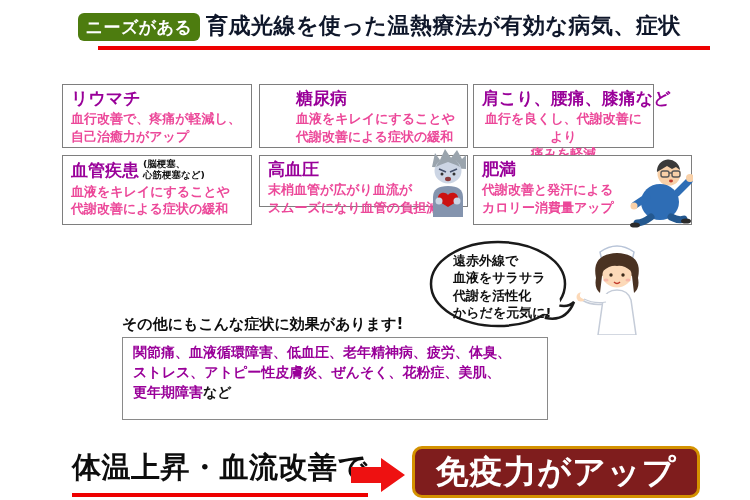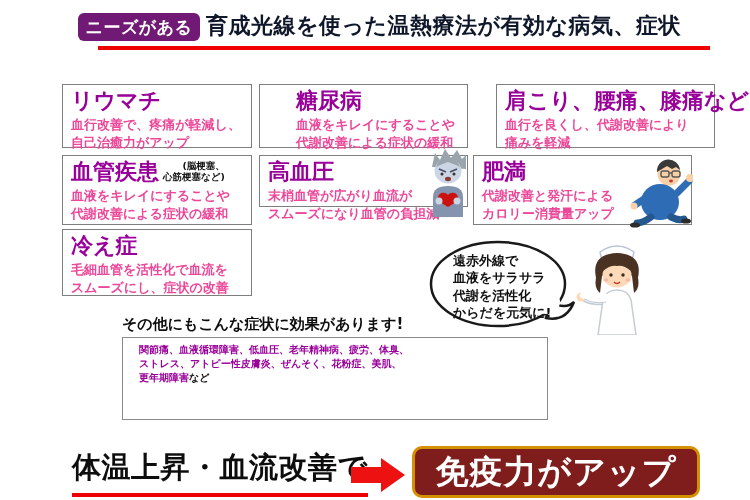--- a/index.html
+++ b/index.html
@@ -1,45 +1,45 @@
 <!DOCTYPE html>
 <html><head>
 <meta charset="utf-8">
 <style>
   * { margin:0; padding:0; box-sizing:border-box; }
   body { background:#ffffff; font-family:"DejaVu Sans","Liberation Sans",sans-serif; }
   #stage { position:relative; width:750px; height:500px; background:#ffffff; overflow:hidden; }
 
   
   .badge { position:absolute; left:78px; top:13px; width:122px; height:28px;
-           background:#701a75; border-radius:6px; color:#ffffff; font-size:17px; font-weight:700;
+           background:#4d7c0f; border-radius:6px; color:#ffffff; font-size:17px; font-weight:700;
            display:flex; align-items:center; justify-content:center; letter-spacing:0.5px; }
   .main-title { position:absolute; left:206px; top:11px; font-size:22px; font-weight:800;
                 color:#0f172a; letter-spacing:0.5px; white-space:nowrap; }
   .title-underline { position:absolute; left:98px; top:46px; width:612px; height:4px; background:#ee0000; }
 
   
   .card { position:absolute; background:#ffffff; border:1.5px solid #7e7e7e; padding:3px 8px; z-index:1; }
-  .card-title { color:#990099; font-size:22px; font-weight:800; line-height:1.2; white-space:nowrap; }
+  .card-title { color:#990099; font-size:17px; font-weight:800; line-height:1.2; white-space:nowrap; }
   .card-subtitle { display:inline-block; vertical-align:middle; margin-left:4px; color:#111111;
-                   font-size:9.5px; font-weight:800; line-height:1.15; white-space:pre-line;text-align:right; }
+                   font-size:9.5px; font-weight:800; line-height:1.15; white-space:pre-line; }
   .card-body { margin-top:2px; color:#ec4899; font-size:13px; font-weight:600; line-height:1.34; white-space:pre-line; }
 
   .illus { position:absolute; z-index:2; }
 
   
   .bubble-svg { position:absolute; left:428px; top:240px; width:152px; height:92px; z-index:1; }
   .bubble-text { position:absolute; left:453px; top:252px; z-index:2; font-size:13px; font-weight:700;
                  color:#111111; line-height:1.33; white-space:pre-line; }
 
   
   .other-heading { position:absolute; left:122px; top:315px; font-size:15px; font-weight:800; color:#0d0d0d; }
   .list-box { position:absolute; left:122px; top:337px; width:426px; height:83px;
-              background:#ffffff; border:1.5px solid #8a8a8a; padding:5px 16px;
-              font-size:10px; font-weight:800; line-height:1.42; }
+              background:#ffffff; border:1.5px solid #8a8a8a; padding:5px 10px;
+              font-size:14px; font-weight:800; line-height:1.42; }
   .list-items { color:#990099; white-space:pre-line; display:inline; }
   .list-suffix { color:#141414; display:inline; }
 
   
   .footer-lead { position:absolute; left:72px; top:448px; font-size:29px; font-weight:800; color:#0d0d0d;
                  padding-bottom:5px; border-bottom:4px solid #ee0000; white-space:nowrap; letter-spacing:0.5px; }
   .footer-arrow { position:absolute; left:351px; top:458px; width:54px; height:34px; }
   .result-box { position:absolute; left:412px; top:446px; width:288px; height:52px;
                 background:#7f1d1d; border:3px solid #d49200; border-radius:10px;
                 color:#ffffff; font-size:33px; font-weight:800; letter-spacing:1px;
@@ -57,21 +57,21 @@
   <div class="card" style="left:62px; top:84px; width:190px; height:64px;">
     <div class="card-title">リウマチ</div>
     <div class="card-body">血行改善で、疼痛が軽減し、
 自己治癒力がアップ</div>
   </div>
   <div class="card" style="left:259px; top:84px; width:209px; height:64px;padding-left:36px;">
     <div class="card-title">糖尿病</div>
     <div class="card-body">血液をキレイにすることや
 代謝改善による症状の緩和</div>
   </div>
-  <div class="card" style="left:496px; top:84px; width:219px; height:64px;">
+  <div class="card" style="left:473px; top:84px; width:181px; height:64px;text-align:center;">
     <div class="card-title">肩こり、腰痛、膝痛など</div>
     <div class="card-body">血行を良くし、代謝改善により
 痛みを軽減</div>
   </div>
 
   <div class="card" style="left:62px; top:155px; width:190px; height:70px;">
     <div style="white-space:nowrap;">
       <span class="card-title" style="display:inline-block; vertical-align:middle;">血管疾患</span><span class="card-subtitle">(脳梗塞、
 心筋梗塞など)</span>
     </div>
@@ -82,25 +82,20 @@
     <div class="card-title">高血圧</div>
     <div class="card-body">末梢血管が広がり血流が
 スムーズになり血管の負担減</div>
   </div>
   <div class="card" style="left:473px; top:155px; width:219px; height:70px;">
     <div class="card-title">肥満</div>
     <div class="card-body">代謝改善と発汗による
 カロリー消費量アップ</div>
   </div>
 
-  <div class="card" style="left:62px; top:229px; width:190px; height:67px;">
-    <div class="card-title">冷え症</div>
-    <div class="card-body">毛細血管を活性化で血流を
-スムーズにし、症状の改善</div>
-  </div>
 
   <svg class="illus" style="left:424px; top:145px; width:48px; height:72px;" viewBox="0 0 48 72">
     <polygon points="8,22 11,8 16,15 21,4 27,13 33,5 38,14 42,10 42,24" fill="#9aa4ad"></polygon>
     <ellipse cx="24" cy="26" rx="13.5" ry="12.5" fill="#ccd5e4"></ellipse>
     <path d="M12,22 q4,-10 12,-10 q8,0 12,10 l-4,-2 -8,-3 -8,3 Z" fill="#9aa4ad"></path>
     <path d="M15,24 l7,3 M33,24 l-7,3" stroke="#44506a" stroke-width="1.6" fill="none"></path>
     <circle cx="18" cy="29" r="1.5" fill="#333"></circle>
       <circle cx="30" cy="29" r="1.5" fill="#333"></circle>
     <ellipse cx="24" cy="34" rx="3" ry="2.2" fill="#8b3a3a"></ellipse>
     <path d="M9,72 L9,52 Q9,41 24,41 Q39,41 39,52 L39,72 Z" fill="#8494ae"></path>

